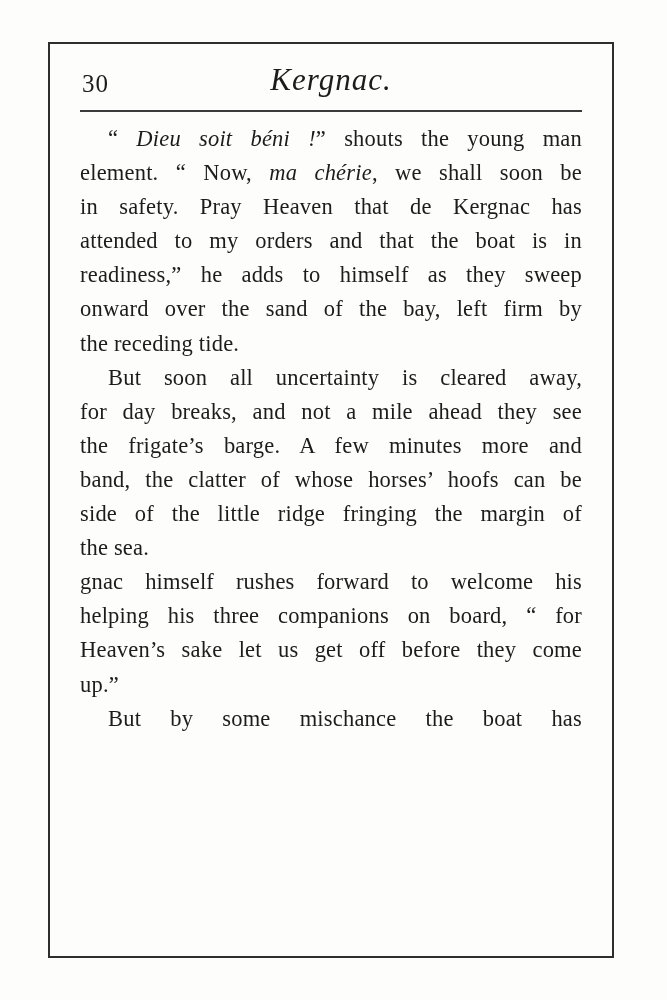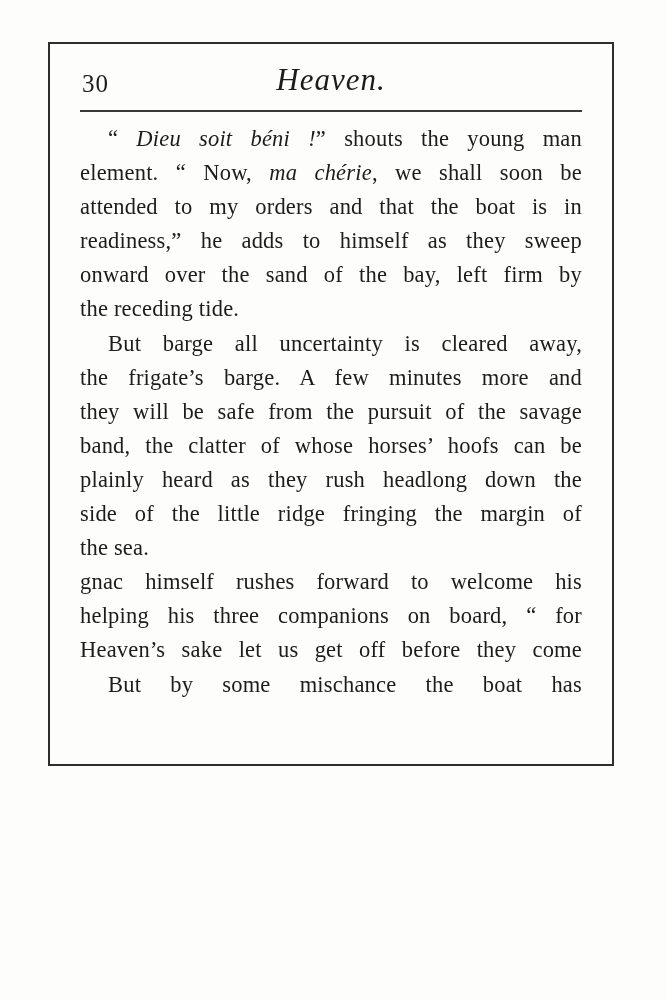--- a/index.html
+++ b/index.html
@@ -13,21 +13,21 @@
     position: relative;
     font-family: "Liberation Serif", "DejaVu Serif", serif;
     color: #1c1c1c;
     overflow: hidden;
   }
   .page-frame {
     position: absolute;
     left: 48px;
     top: 42px;
     width: 566px;
-    height: 724px;
+    height: 916px;
     border: 2px solid #2e2e2e;
     background: #fdfdfc;
     box-sizing: border-box;
     padding: 16px 30px 0 30px;
   }
   .running-header {
     position: relative;
     height: 46px;
   }
   .page-number {
@@ -70,35 +70,36 @@
   .line em {
     font-style: italic;
   }
 </style>
 </head>
 <body>
 
 <div class="page-frame">
   <div class="running-header">
     <span class="page-number">30</span>
-    <div class="book-title">Heaven.</div>
+    <div class="book-title">Kergnac.</div>
   </div>
   <hr class="header-rule">
   <div class="page-body">
       <div class="line indent"><span>“ </span><em>Dieu soit béni !</em><span>” shouts the young man</span></div>
       <div class="line"><span>element. “ Now, </span><em>ma chérie</em><span>, we shall soon be</span></div>
+      <div class="line"><span>in safety. Pray Heaven that de Kergnac has</span></div>
       <div class="line"><span>attended to my orders and that the boat is in</span></div>
       <div class="line"><span>readiness,” he adds to himself as they sweep</span></div>
       <div class="line"><span>onward over the sand of the bay, left firm by</span></div>
       <div class="line last"><span>the receding tide.</span></div>
-      <div class="line indent"><span>But barge all uncertainty is cleared away,</span></div>
+      <div class="line indent"><span>But soon all uncertainty is cleared away,</span></div>
+      <div class="line"><span>for day breaks, and not a mile ahead they see</span></div>
       <div class="line"><span>the frigate’s barge. A few minutes more and</span></div>
-      <div class="line"><span>they will be safe from the pursuit of the savage</span></div>
       <div class="line"><span>band, the clatter of whose horses’ hoofs can be</span></div>
-      <div class="line"><span>plainly heard as they rush headlong down the</span></div>
       <div class="line"><span>side of the little ridge fringing the margin of</span></div>
       <div class="line last"><span>the sea.</span></div>
       <div class="line"><span>gnac himself rushes forward to welcome his</span></div>
       <div class="line"><span>helping his three companions on board, “ for</span></div>
       <div class="line"><span>Heaven’s sake let us get off before they come</span></div>
+      <div class="line last"><span>up.”</span></div>
       <div class="line indent"><span>But by some mischance the boat has</span></div>
     </div>
 </div>
 
 </body></html>

